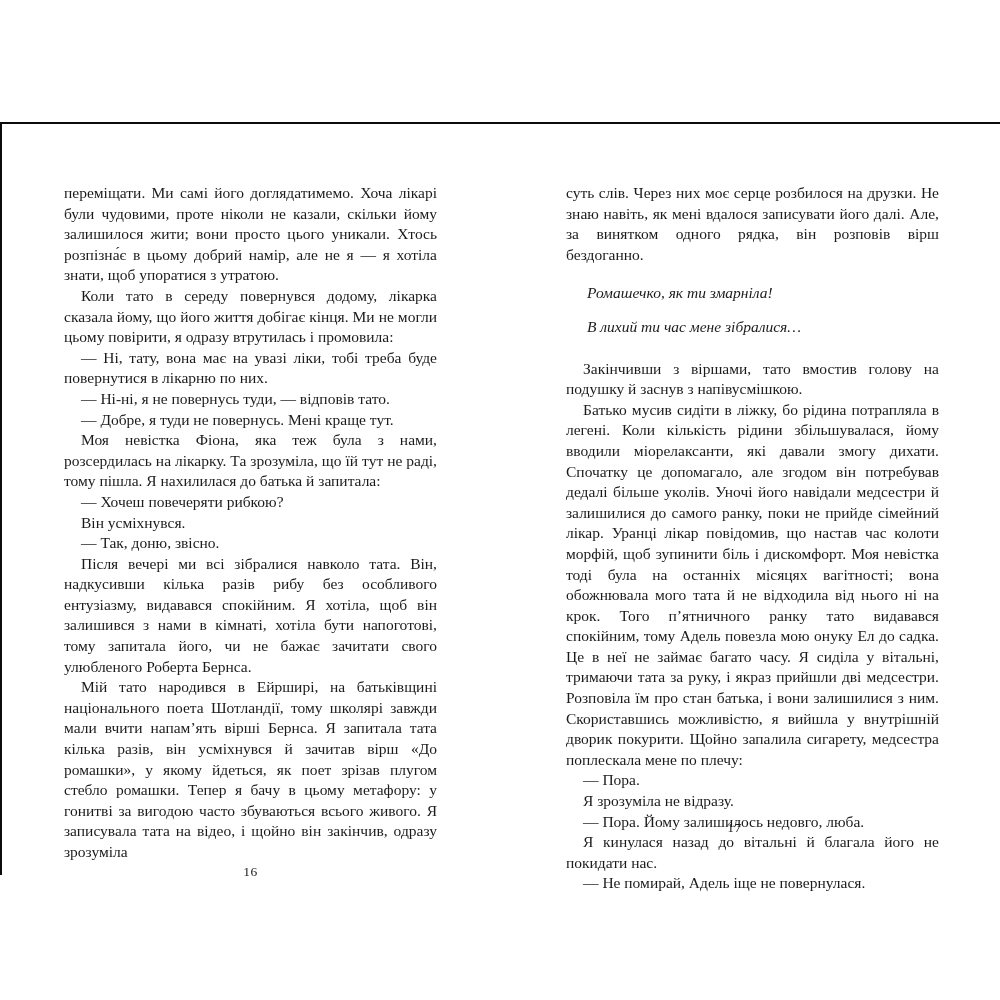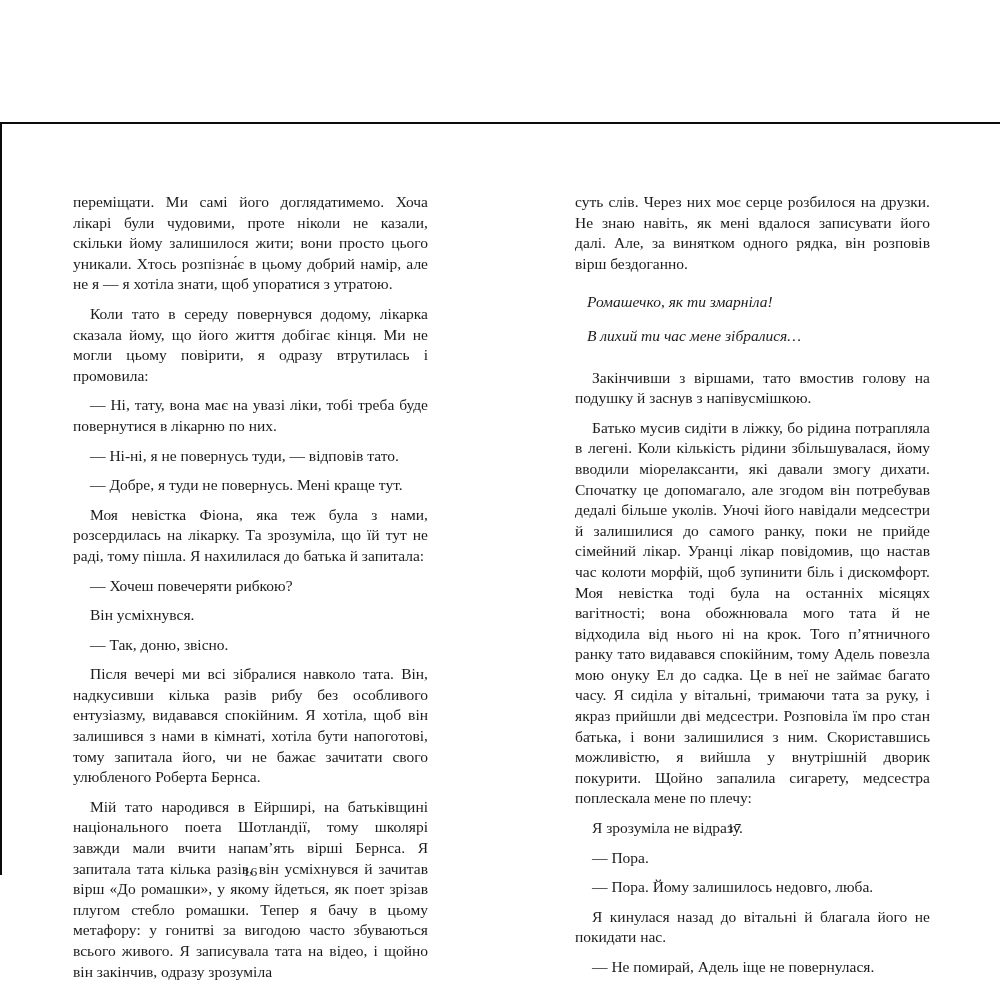--- a/index.html
+++ b/index.html
@@ -39,21 +39,21 @@
     top: 183px;
     width: 373px;
     font-size: 15.5px;
     line-height: 20.6px;
     text-align: justify;
   }
   .column.left-page  { left: 64px; }
   .column.right-page { left: 566px; }
 
   p.para {
-    margin: 9px;
+    margin: 0;
     padding: 0;
     text-indent: 17px;
   }
   p.para.no-indent { text-indent: 0; }
 
   .poem {
     margin: 18px 0 21px 21px;
     font-style: italic;
     text-align: left;
   }
@@ -94,22 +94,22 @@
   </section>
 
   <section class="column right-page">
     <p class="para no-indent">суть слів. Через них моє серце розбилося на друзки. Не знаю навіть, як мені вдалося записувати його далі. Але, за винятком одного рядка, він розповів вірш бездоганно.</p>
     <div class="poem">
       <div class="poem-line">Ромашечко, як ти змарніла!</div>
       <div class="poem-line">В лихий ти час мене зібралися…</div>
     </div>
     <p class="para">Закінчивши з віршами, тато вмостив голову на подушку й заснув з напівусмішкою.</p>
     <p class="para">Батько мусив сидіти в ліжку, бо рідина потрапляла в легені. Коли кількість рідини збільшувалася, йому вводили міорелаксанти, які давали змогу дихати. Спочатку це допомагало, але згодом він потребував дедалі більше уколів. Уночі його навідали медсестри й залишилися до самого ранку, поки не прийде сімейний лікар. Уранці лікар повідомив, що настав час колоти морфій, щоб зупинити біль і дискомфорт. Моя невістка тоді була на останніх місяцях вагітності; вона обожнювала мого тата й не відходила від нього ні на крок. Того п’ятничного ранку тато видавався спокійним, тому Адель повезла мою онуку Ел до садка. Це в неї не займає багато часу. Я сиділа у вітальні, тримаючи тата за руку, і якраз прийшли дві медсестри. Розповіла їм про стан батька, і вони залишилися з ним. Скориставшись можливістю, я вийшла у внутрішній дворик покурити. Щойно запалила сигарету, медсестра поплескала мене по плечу:</p>
+    <p class="para">— Пора.</p>
     <p class="para">Я зрозуміла не відразу.</p>
-    <p class="para">— Пора.</p>
     <p class="para">— Пора. Йому залишилось недовго, люба.</p>
     <p class="para">Я кинулася назад до вітальні й благала його не покидати нас.</p>
     <p class="para">— Не помирай, Адель іще не повернулася.</p>
   </section>
 
   <div class="page-number left-num">16</div>
   <div class="page-number right-num">17</div>
 
 </main>
 

